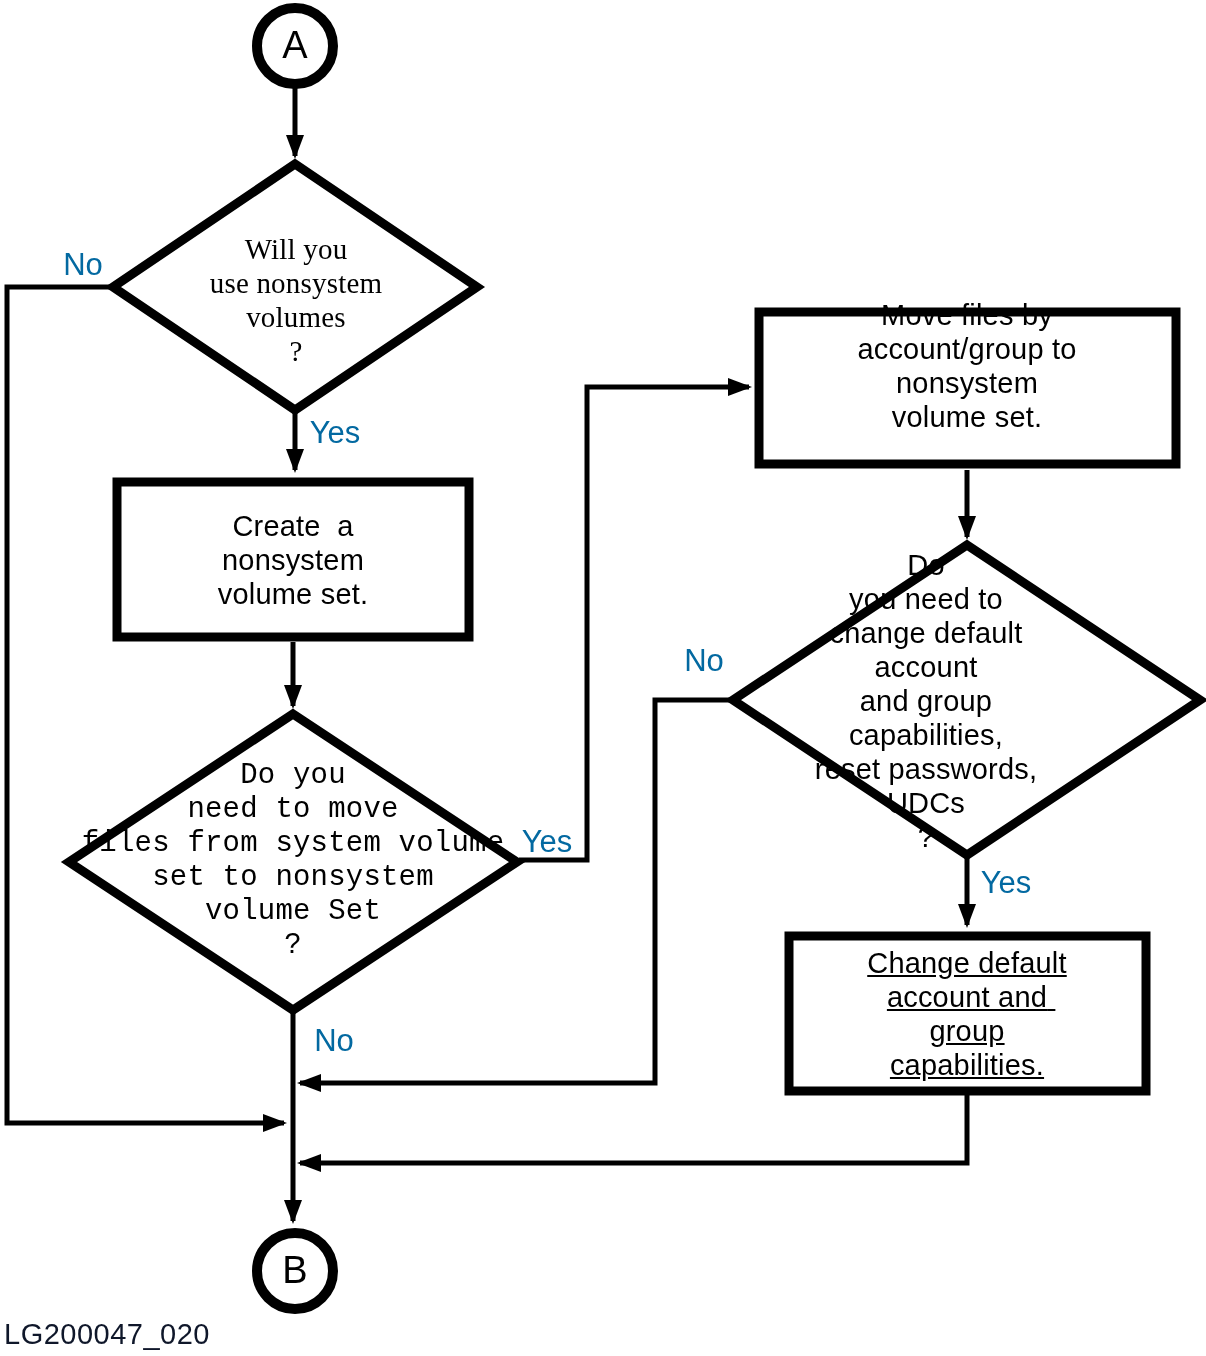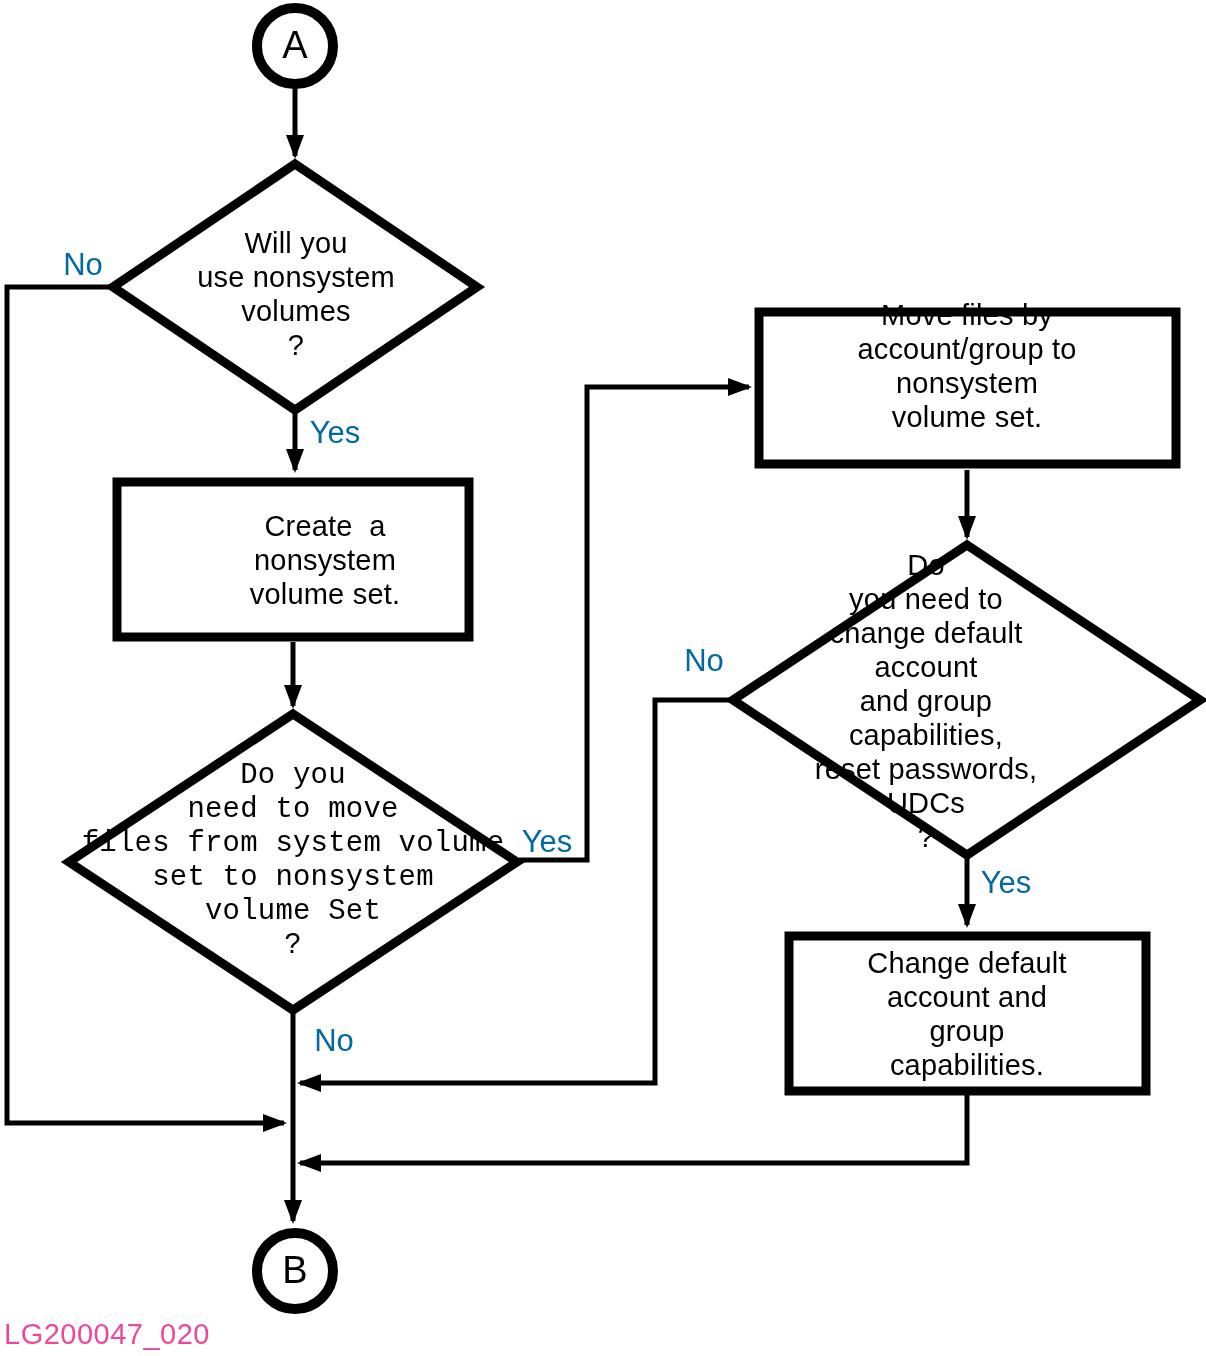--- a/index.html
+++ b/index.html
@@ -35,21 +35,21 @@
     position: absolute;
     transform: translate(-50%, -52%);
     font-size: 38px;
     color: #000;
   }
   .caption {
     position: absolute;
     left: 4px;
     top: 1318px;
     font-size: 29px;
-    color: #ec4899;
+    color: #0f172a;
     letter-spacing: 0.5px;
   }
 </style>
 </head>
 <body>
 
 <div class="figure">
 
   <svg width="1206" height="1356" viewBox="0 0 1206 1356">
     <defs>
@@ -74,26 +74,26 @@
     <rect x="117" y="482" width="352" height="155" fill="#fff" stroke="#000" stroke-width="9"></rect>
     <polygon points="293,714 517,862 293,1010 69,862" fill="#fff" stroke="#000" stroke-width="9" stroke-linejoin="miter"></polygon>
     <rect x="759" y="312" width="417" height="152" fill="#fff" stroke="#000" stroke-width="9"></rect>
     <polygon points="967,545 1200,700 967,855 733,700" fill="#fff" stroke="#000" stroke-width="9" stroke-linejoin="miter"></polygon>
     <rect x="789" y="936" width="357" height="155" fill="#fff" stroke="#000" stroke-width="9"></rect>
     <circle cx="295" cy="1271" r="38" fill="#fff" stroke="#000" stroke-width="10"></circle>
   </svg>
 
   <div class="connector-letter" style="left:295px; top:46px;">A</div>
 
-  <div class="node-text" style="left:296px; top:294px;">Will you
+  <div class="node-text" style="left:296px; top:300px;font-family:Liberation Serif, serif;">Will you
 use nonsystem
 volumes
 ?</div>
 
-  <div class="node-text" style="left:293px; top:560px;margin-left:32px;">Create  a
+  <div class="node-text" style="left:293px; top:560px;">Create  a
 nonsystem
 volume set.</div>
 
   <div class="node-text" style="left:293px; top:861px;font-family:Liberation Mono, monospace;">Do you
 need to move
 files from system volume
 set to nonsystem
 volume Set
 ?</div>
 
@@ -102,21 +102,21 @@
 nonsystem volume set.</div>
 
   <div class="node-text" style="left:926px; top:701px;">Do
 you need to
 change default account
 and group capabilities,
 reset passwords,
 UDCs
 ?</div>
 
-  <div class="node-text" style="left:967px; top:1014px;">Change default
+  <div class="node-text" style="left:967px; top:1014px;text-decoration:underline;">Change default
 account and group
 capabilities.</div>
 
   <div class="connector-letter" style="left:295px; top:1271px;">B</div>
 
   <div class="edge-label" style="left:83px; top:264px;">No</div>
   <div class="edge-label" style="left:335px; top:432px;">Yes</div>
   <div class="edge-label" style="left:547px; top:841px;">Yes</div>
   <div class="edge-label" style="left:334px; top:1040px;">No</div>
   <div class="edge-label" style="left:704px; top:660px;">No</div>

